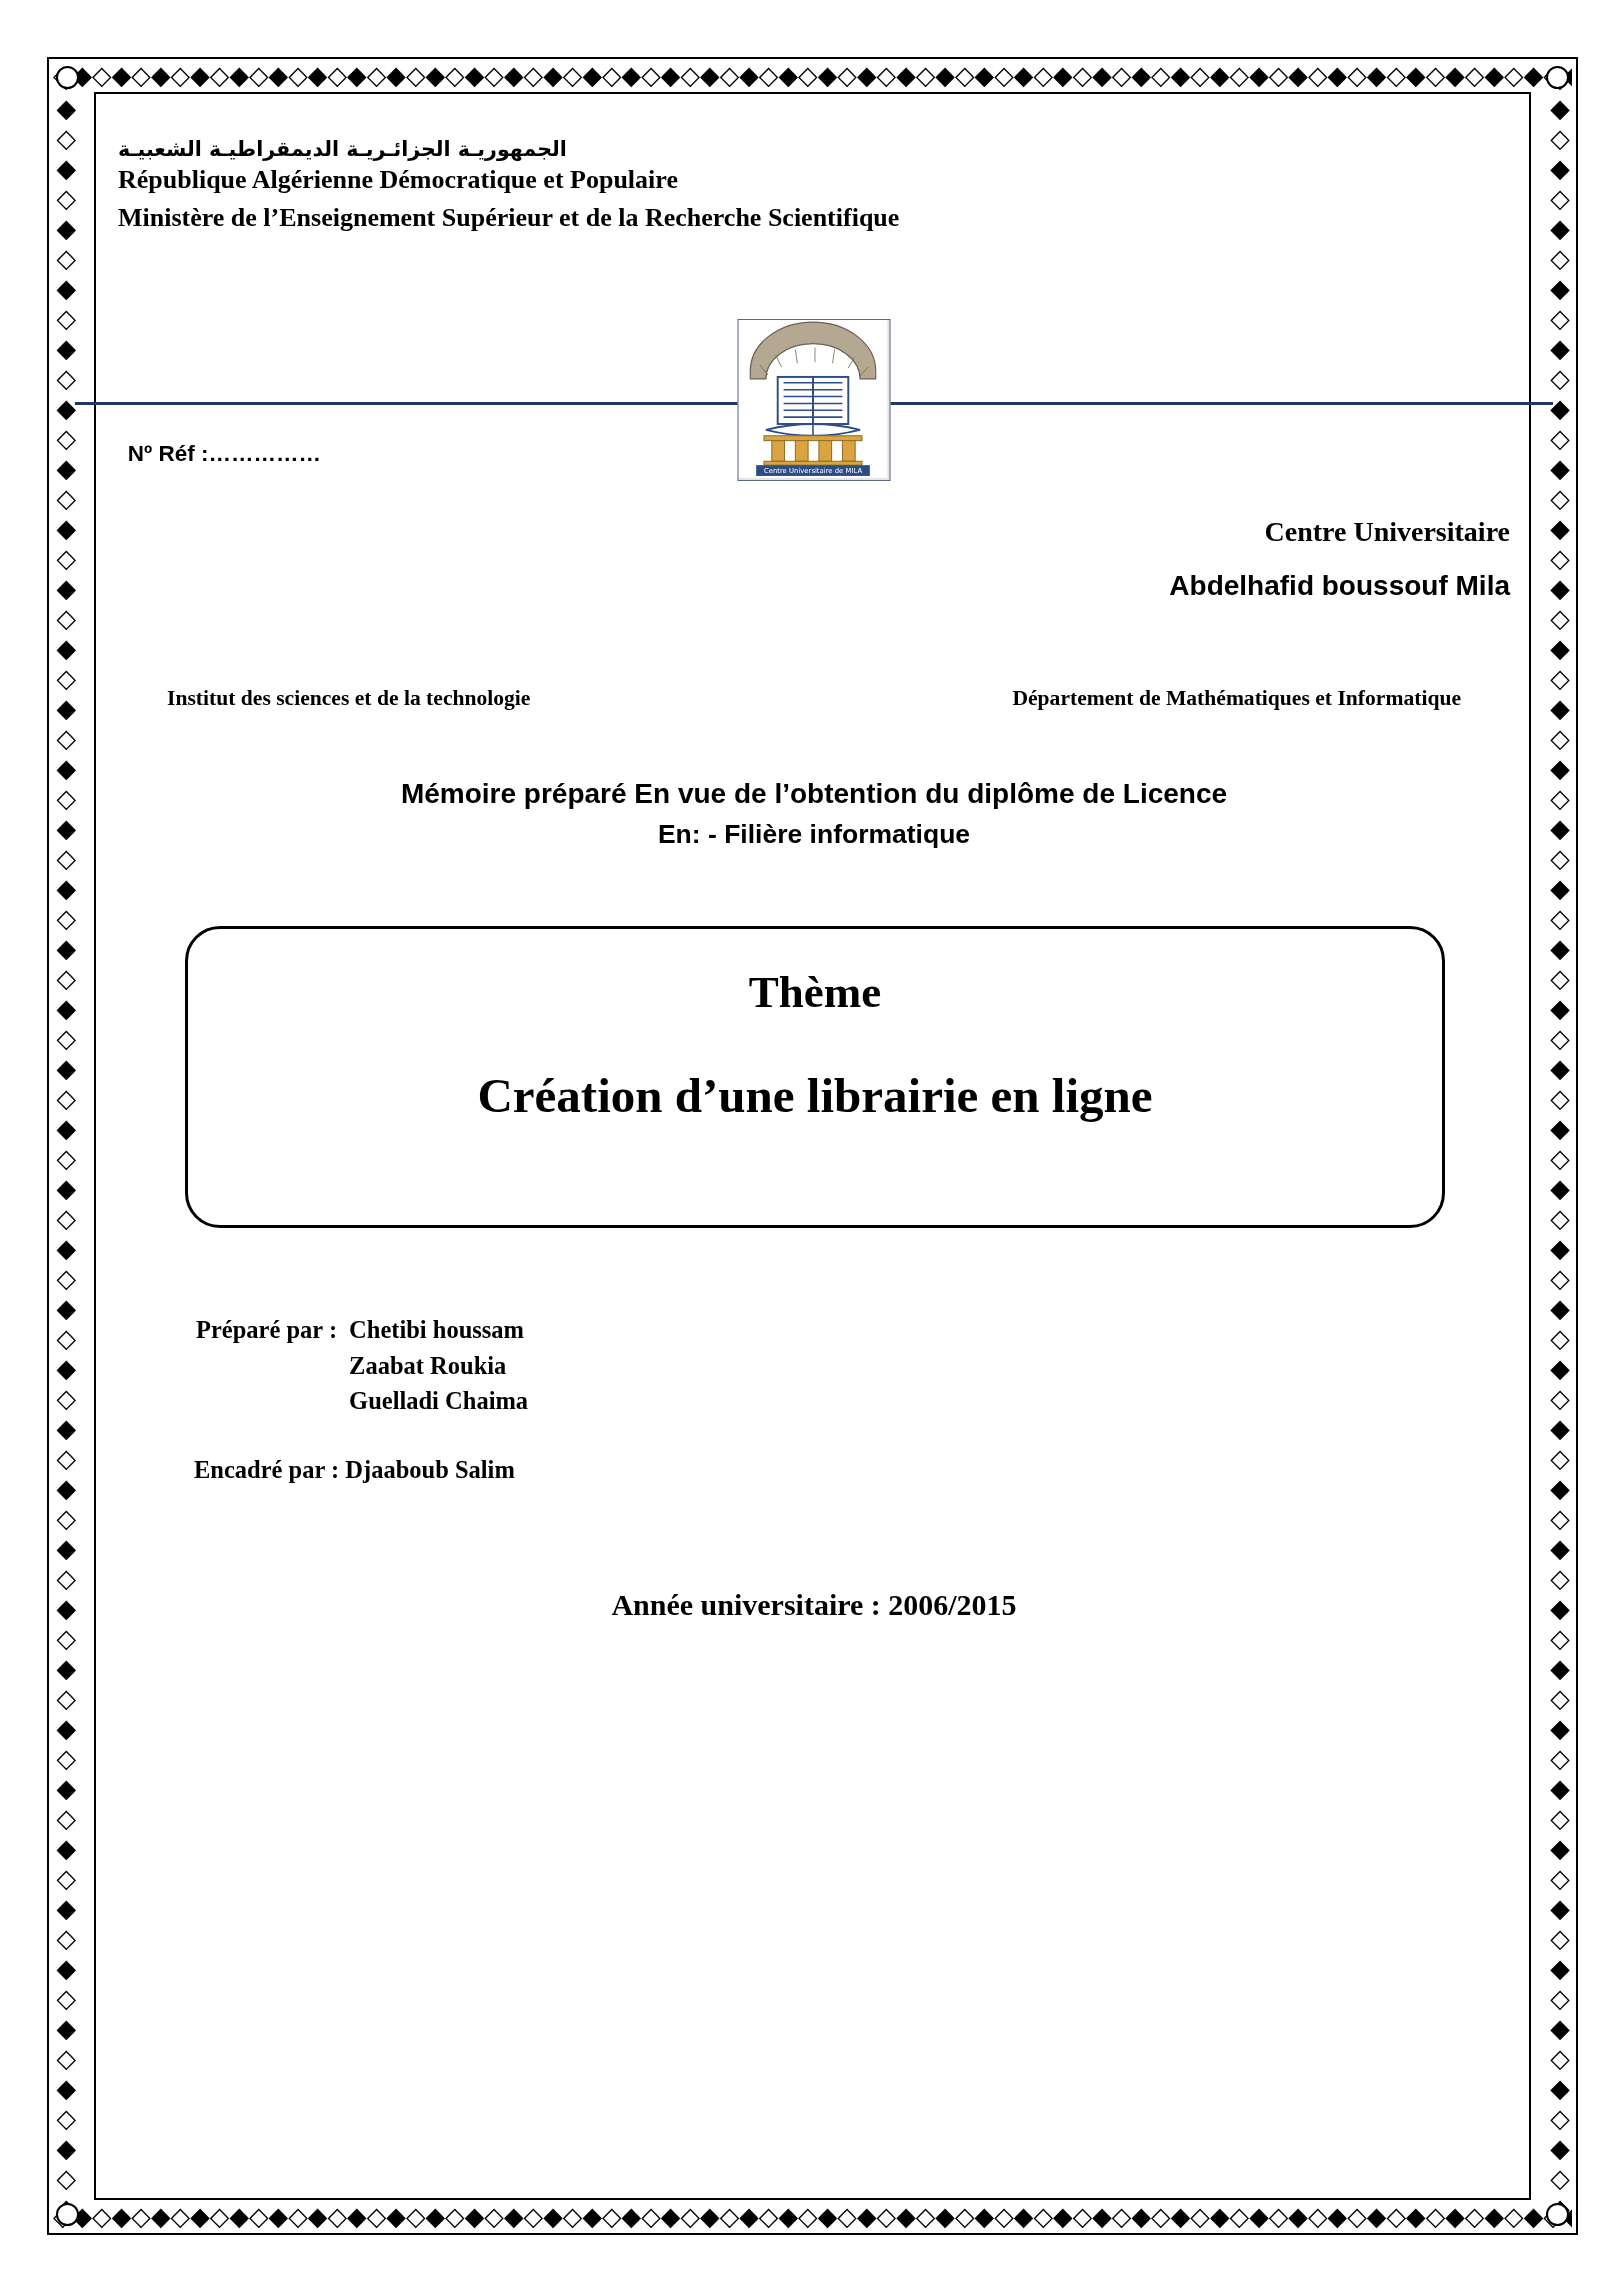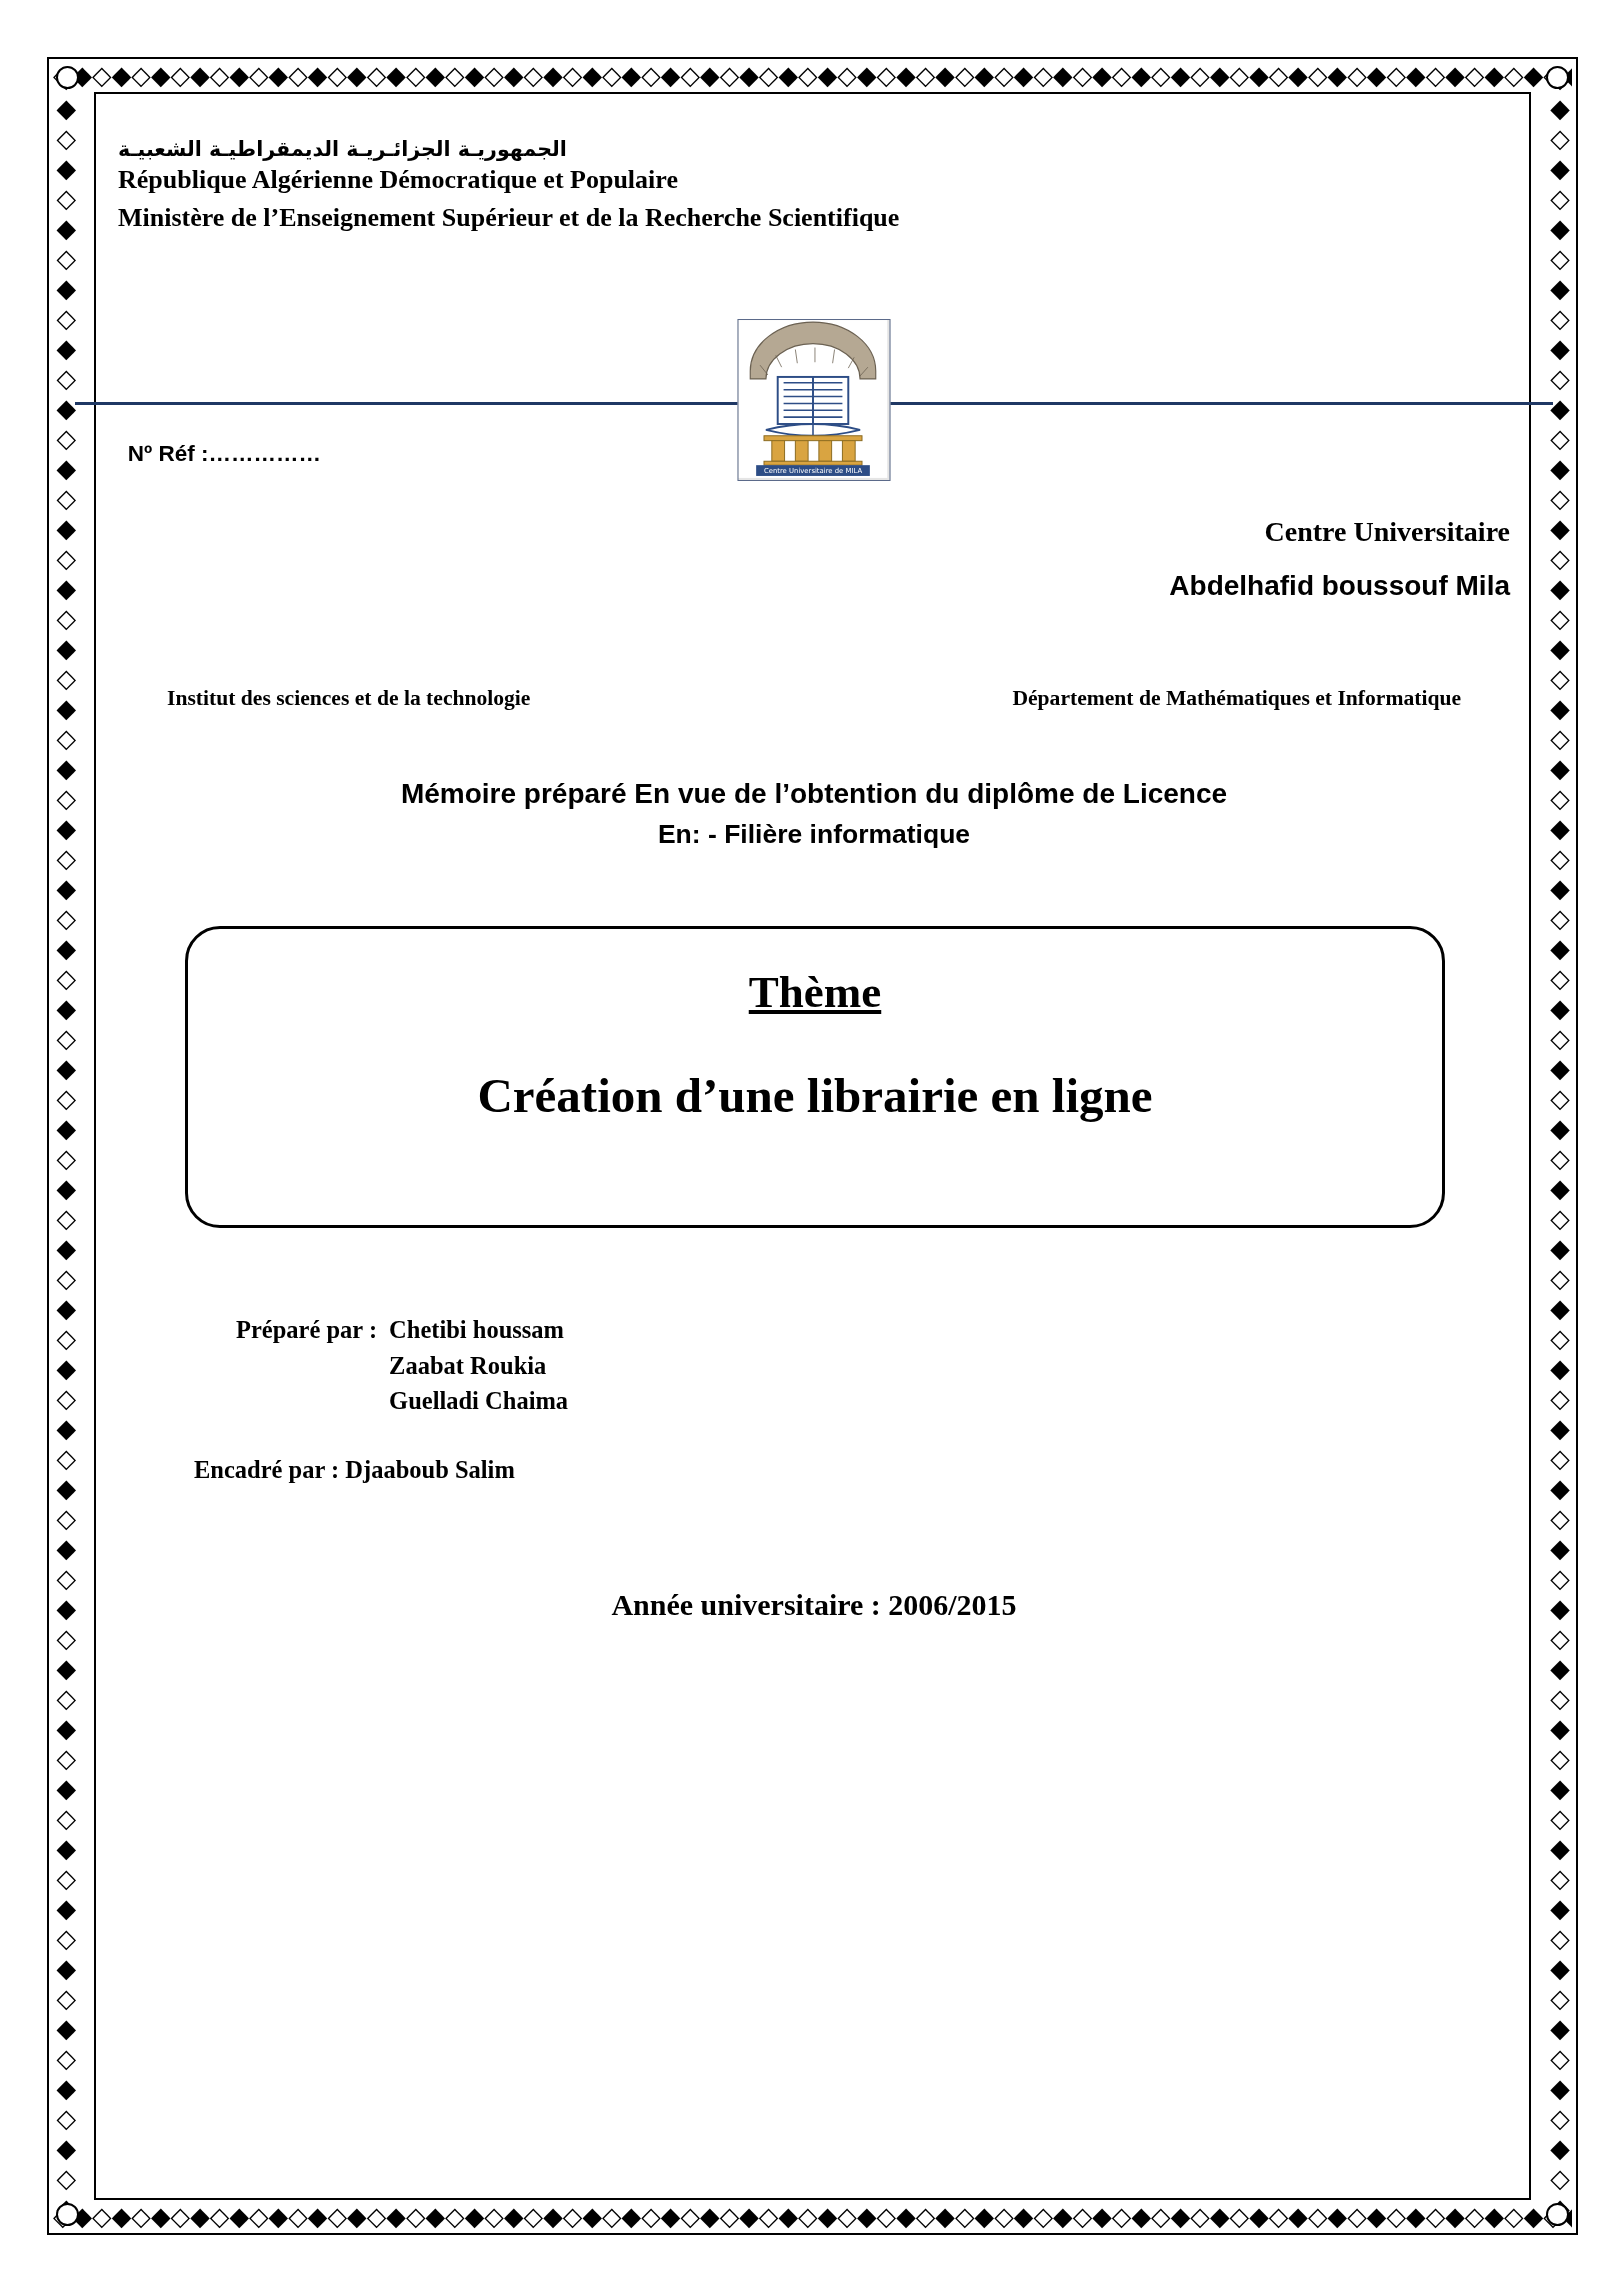--- a/index.html
+++ b/index.html
@@ -199,38 +199,36 @@
     border: 3.9px solid #000;
     border-radius: 35px;
     box-sizing: border-box;
     text-align: center;
   }
   .theme-label {
     margin-top: 37px;
     font-size: 45px;
     font-weight: bold;
     font-family: "Liberation Serif", serif;
-    text-decoration: underline;
   }
   .theme-title {
     margin-top: 49px;
     font-size: 49px;
     font-weight: bold;
     font-family: "Liberation Serif", serif;
   }
 
   .authors-block {
     position: absolute;
     left: 78px;
     top: 1204px;
     font-weight: bold;
     font-size: 24.5px;
     font-family: "Liberation Serif", serif;
     line-height: 1.45;
-    margin-left: 40px;
   }
   .authors-block .prep-label { display: inline-block; }
   .authors-block .names {
     display: inline-block;
     vertical-align: top;
     margin-left: 5.9px;
   }
   .supervisor-block {
     position: absolute;
     left: 76px;

